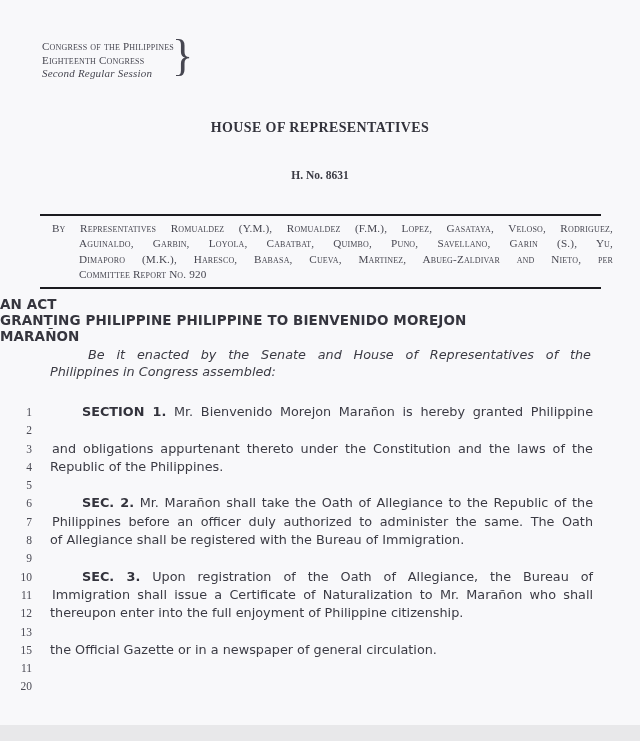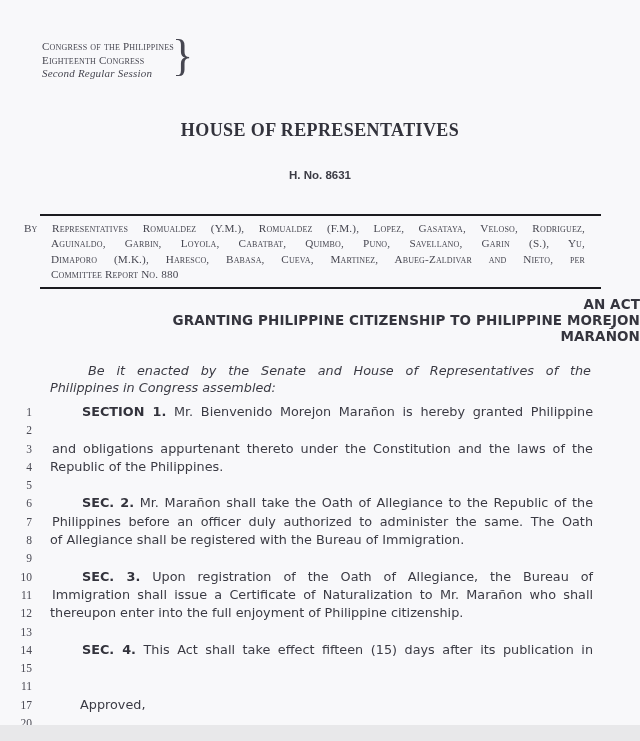--- a/index.html
+++ b/index.html
@@ -31,61 +31,61 @@
   .brace{
     position:absolute;left:172px;top:30px;
     font-family:"Liberation Serif",serif;
     font-size:44px;font-weight:400;
     color:var(--serif-ink);
   }
   .chamber-title{
     position:absolute;left:0;top:120px;width:100%;
     text-align:center;
     font-family:"Liberation Serif",serif;
-    font-weight:bold;font-size:18px;
+    font-weight:bold;font-size:14px;
     letter-spacing:.4px;
     color:#33333c;
   }
   .bill-number{
     position:absolute;left:0;top:169px;width:100%;
     text-align:center;
-    font-family:Liberation Sans, sans-serif;
+    font-family:Liberation Serif, serif;
     font-weight:bold;font-size:11.5px;
     color:#3b3b44;
   }
   .rule{
     position:absolute;left:40px;width:561px;height:2px;
     background:var(--rule);
   }
   .rule-top{top:214px;}
   .rule-bottom{top:287px;}
   .byline{
-    position:absolute;left:24px;top:221px;width:561px;
+    position:absolute;left:52px;top:221px;width:561px;
     font-family:"Liberation Serif",serif;
     font-variant:small-caps;
     font-size:11.2px;line-height:15.4px;
     letter-spacing:.15px;
     color:var(--serif-ink);
   }
   .byl-line{white-space:nowrap;}
   .byl-line.justify{
     white-space:normal;
     text-align:justify;
     text-align-last:justify;
   }
   .byl-line.cont{padding-left:27px;}
   .act-title{
     position:absolute;left:0;top:296px;width:100%;
-    text-align:right;
+    text-align:left;
     font-weight:bold;font-size:13.5px;line-height:16.2px;
     color:#35353e;
     letter-spacing:.1px;
   }
   .enacting{
-    position:absolute;left:50px;top:362px;width:541px;
+    position:absolute;left:50px;top:346px;width:541px;
     font-style:italic;
     font-size:12.8px;line-height:17px;
     color:var(--ink);
   }
   .enact-l1{
     text-indent:38px;
     text-align:justify;
     text-align-last:justify;
   }
   .body-lines{
@@ -133,28 +133,28 @@
   <div class="chamber-title">HOUSE OF REPRESENTATIVES</div>
 
   <div class="bill-number">H. No. 8631</div>
 
   <div class="rule rule-top"></div>
 
   <div class="byline" id="byline-block">
       <div class="byl-line justify">By Representatives Romualdez (Y.M.), Romualdez (F.M.), Lopez, Gasataya, Veloso, Rodriguez,</div>
       <div class="byl-line justify cont">Aguinaldo, Garbin, Loyola, Cabatbat, Quimbo, Puno, Savellano, Garin (S.), Yu,</div>
       <div class="byl-line justify cont">Dimaporo (M.K.), Haresco, Babasa, Cueva, Martinez, Abueg-Zaldivar and Nieto, per</div>
-      <div class="byl-line cont">Committee Report No. 880</div>
+      <div class="byl-line cont">Committee Report No. 920</div>
     </div>
 
   <div class="rule rule-bottom"></div>
 
   <div class="act-title">
     <div>AN ACT</div>
-    <div>GRANTING PHILIPPINE CITIZENSHIP TO PHILIPPINE MOREJON</div>
+    <div>GRANTING PHILIPPINE PHILIPPINE TO BIENVENIDO MOREJON</div>
     <div>MARAÑON</div>
   </div>
 
   <div class="enacting">
     <div class="enact-l1">Be it enacted by the Senate and House of Representatives of the</div>
     <div class="enact-l2">Philippines in Congress assembled:</div>
   </div>
 
   <div class="body-lines" id="body-lines">
       <div class="line-row">
@@ -202,33 +202,26 @@
       </div>
       <div class="line-row">
         <div class="line-num">12</div>
         <div class="line-text">thereupon enter into the full enjoyment of Philippine citizenship.</div>
       </div>
       <div class="line-row">
         <div class="line-num">13</div>
         <div class="line-text"></div>
       </div>
       <div class="line-row">
-        <div class="line-num">14</div>
-        <div class="line-text justify indent"><b>SEC. 4.</b> This Act shall take effect fifteen (15) days after its publication in</div>
-      </div>
-      <div class="line-row">
         <div class="line-num">15</div>
+        <div class="line-text">the Official Gazette or in a newspaper of general circulation.</div>
       </div>
       <div class="line-row">
         <div class="line-num">11</div>
         <div class="line-text"></div>
       </div>
       <div class="line-row">
-        <div class="line-num">17</div>
-        <div class="line-text indent">Approved,</div>
-      </div>
-      <div class="line-row">
         <div class="line-num">20</div>
         <div class="line-text"></div>
       </div>
     </div>
 
 </div>
 
 </body></html>

